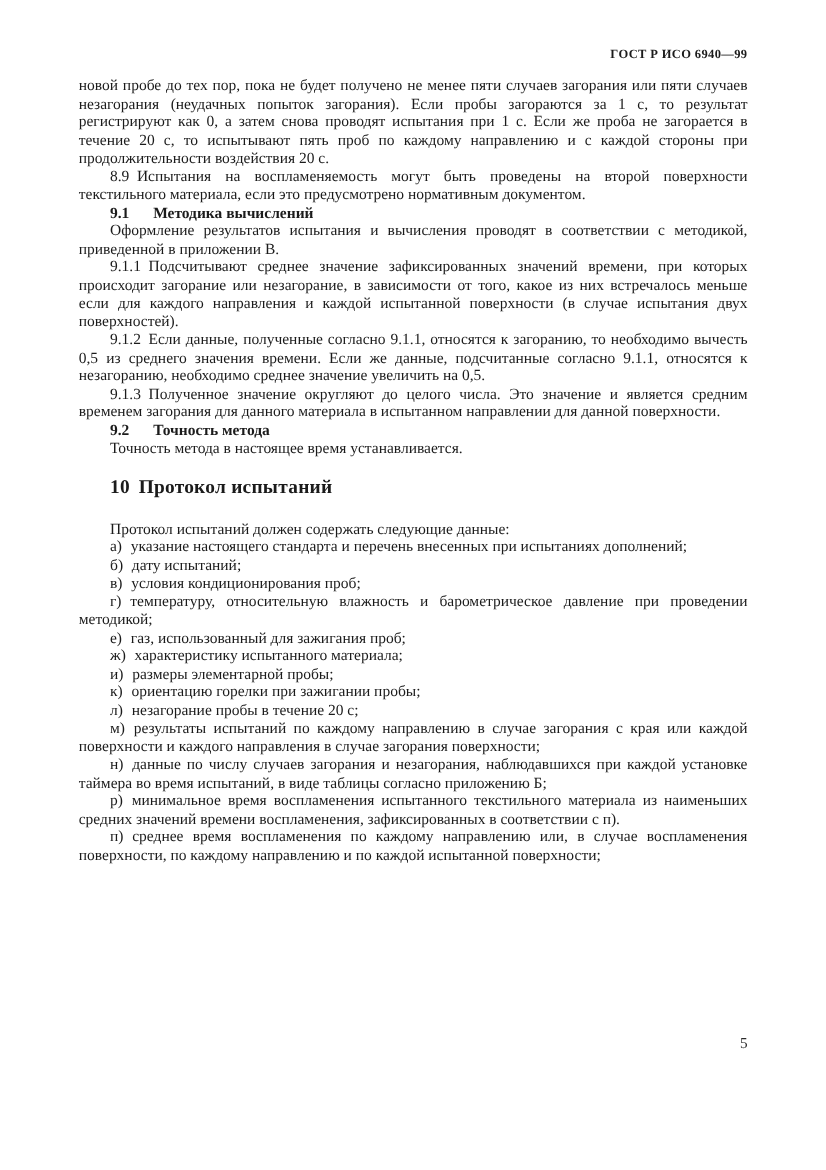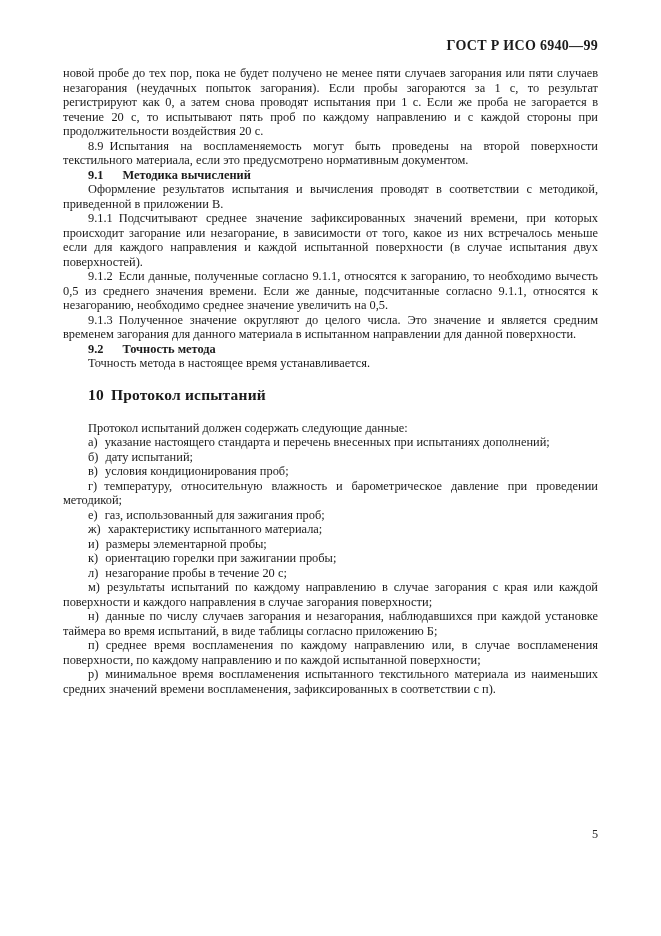--- a/index.html
+++ b/index.html
@@ -18,21 +18,21 @@
   }
   .content {
     position: absolute;
     left: 63px;
     top: 38px;
     width: 535px;
   }
   .doc-header {
     text-align: right;
     font-weight: bold;
-    font-size: 14px;
+    font-size: 10px;
     letter-spacing: 0.3px;
     margin: 0 0 12px 0;
   }
   .p {
     font-size: 12.4px;
     line-height: 14.5px;
     text-align: justify;
     margin: 0;
   }
   .indent { text-indent: 25px; }
@@ -98,19 +98,19 @@
     <p class="p indent"><span class="letter">б)</span><span>дату испытаний;</span></p>
     <p class="p indent"><span class="letter">в)</span><span>условия кондиционирования проб;</span></p>
     <p class="p indent"><span class="letter">г)</span><span>температуру, относительную влажность и барометрическое давление при проведении методикой;</span></p>
     <p class="p indent"><span class="letter">е)</span><span>газ, использованный для зажигания проб;</span></p>
     <p class="p indent"><span class="letter">ж)</span><span>характеристику испытанного материала;</span></p>
     <p class="p indent"><span class="letter">и)</span><span>размеры элементарной пробы;</span></p>
     <p class="p indent"><span class="letter">к)</span><span>ориентацию горелки при зажигании пробы;</span></p>
     <p class="p indent"><span class="letter">л)</span><span>незагорание пробы в течение 20 с;</span></p>
     <p class="p indent"><span class="letter">м)</span><span>результаты испытаний по каждому направлению в случае загорания с края или каждой поверхности и каждого направления в случае загорания поверхности;</span></p>
     <p class="p indent"><span class="letter">н)</span><span>данные по числу случаев загорания и незагорания, наблюдавшихся при каждой установке таймера во время испытаний, в виде таблицы согласно приложению Б;</span></p>
+    <p class="p indent"><span class="letter">р)</span><span>минимальное время воспламенения испытанного текстильного материала из наименьших средних значений времени воспламенения, зафиксированных в соответствии с п).</span></p>
     <p class="p indent"><span class="letter">п)</span><span>среднее время воспламенения по каждому направлению или, в случае воспламенения поверхности, по каждому направлению и по каждой испытанной поверхности;</span></p>
-    <p class="p indent"><span class="letter">р)</span><span>минимальное время воспламенения испытанного текстильного материала из наименьших средних значений времени воспламенения, зафиксированных в соответствии с п).</span></p>
 
   </div>
 
   <div class="page-num">5</div>
 </div>
 
 </body></html>

